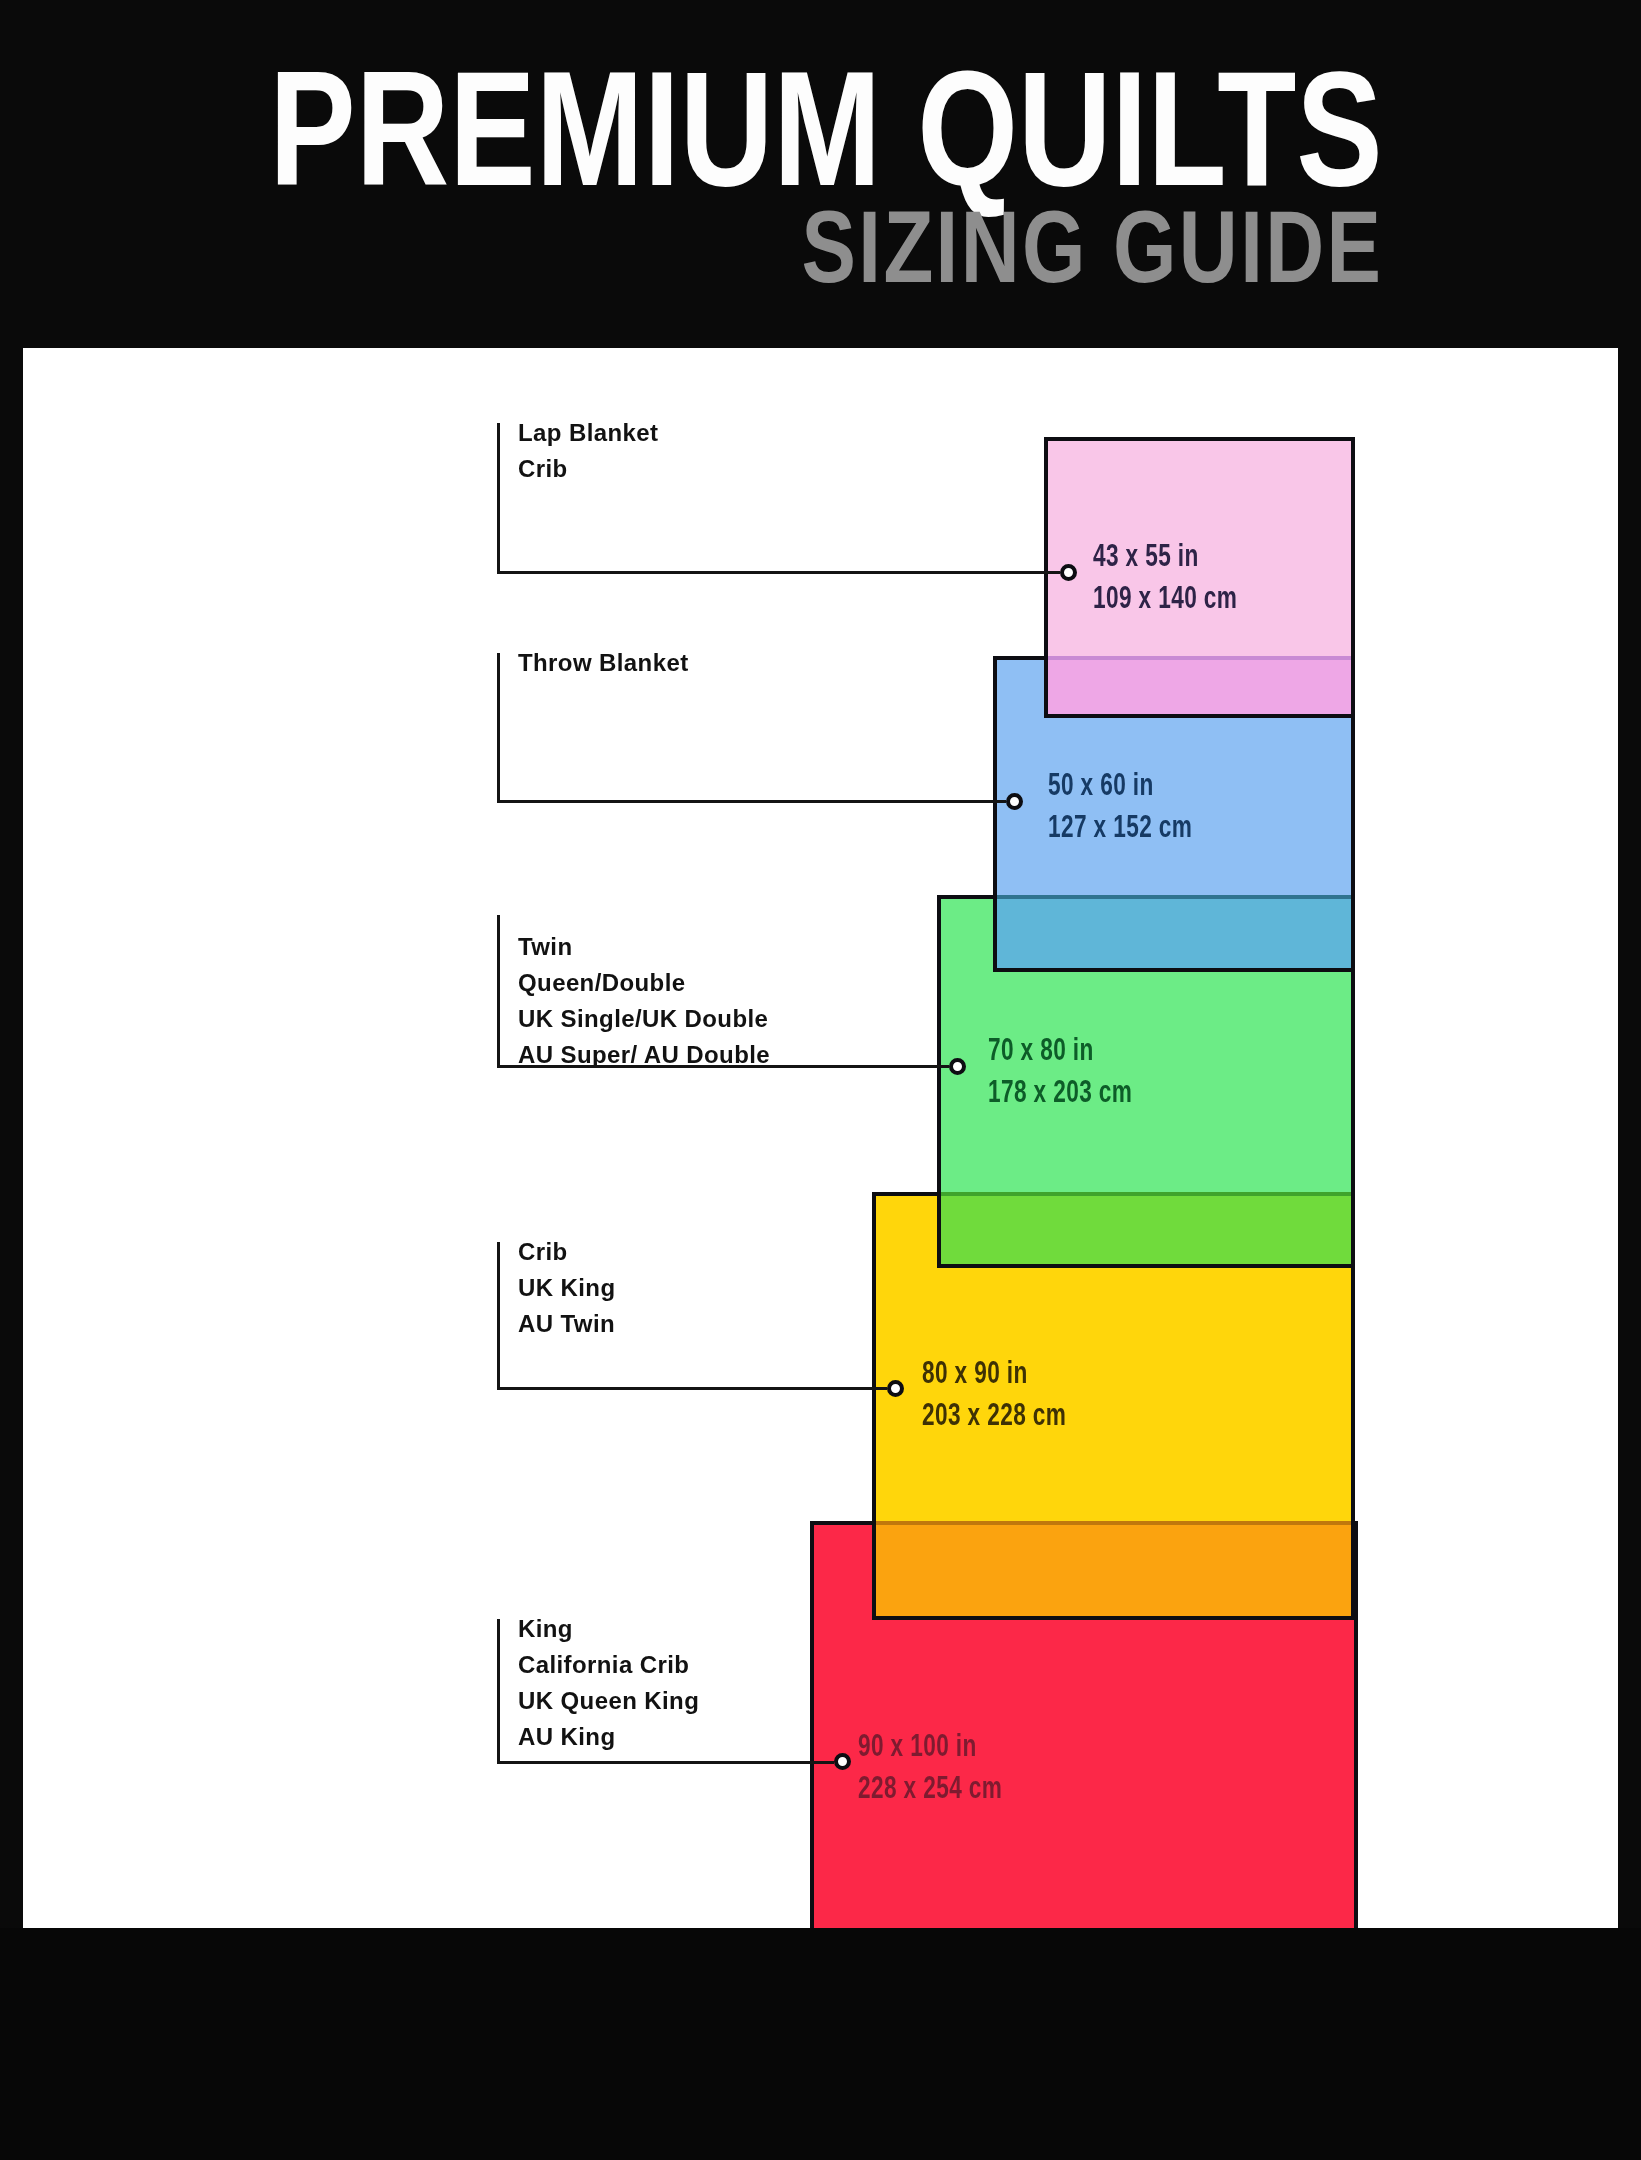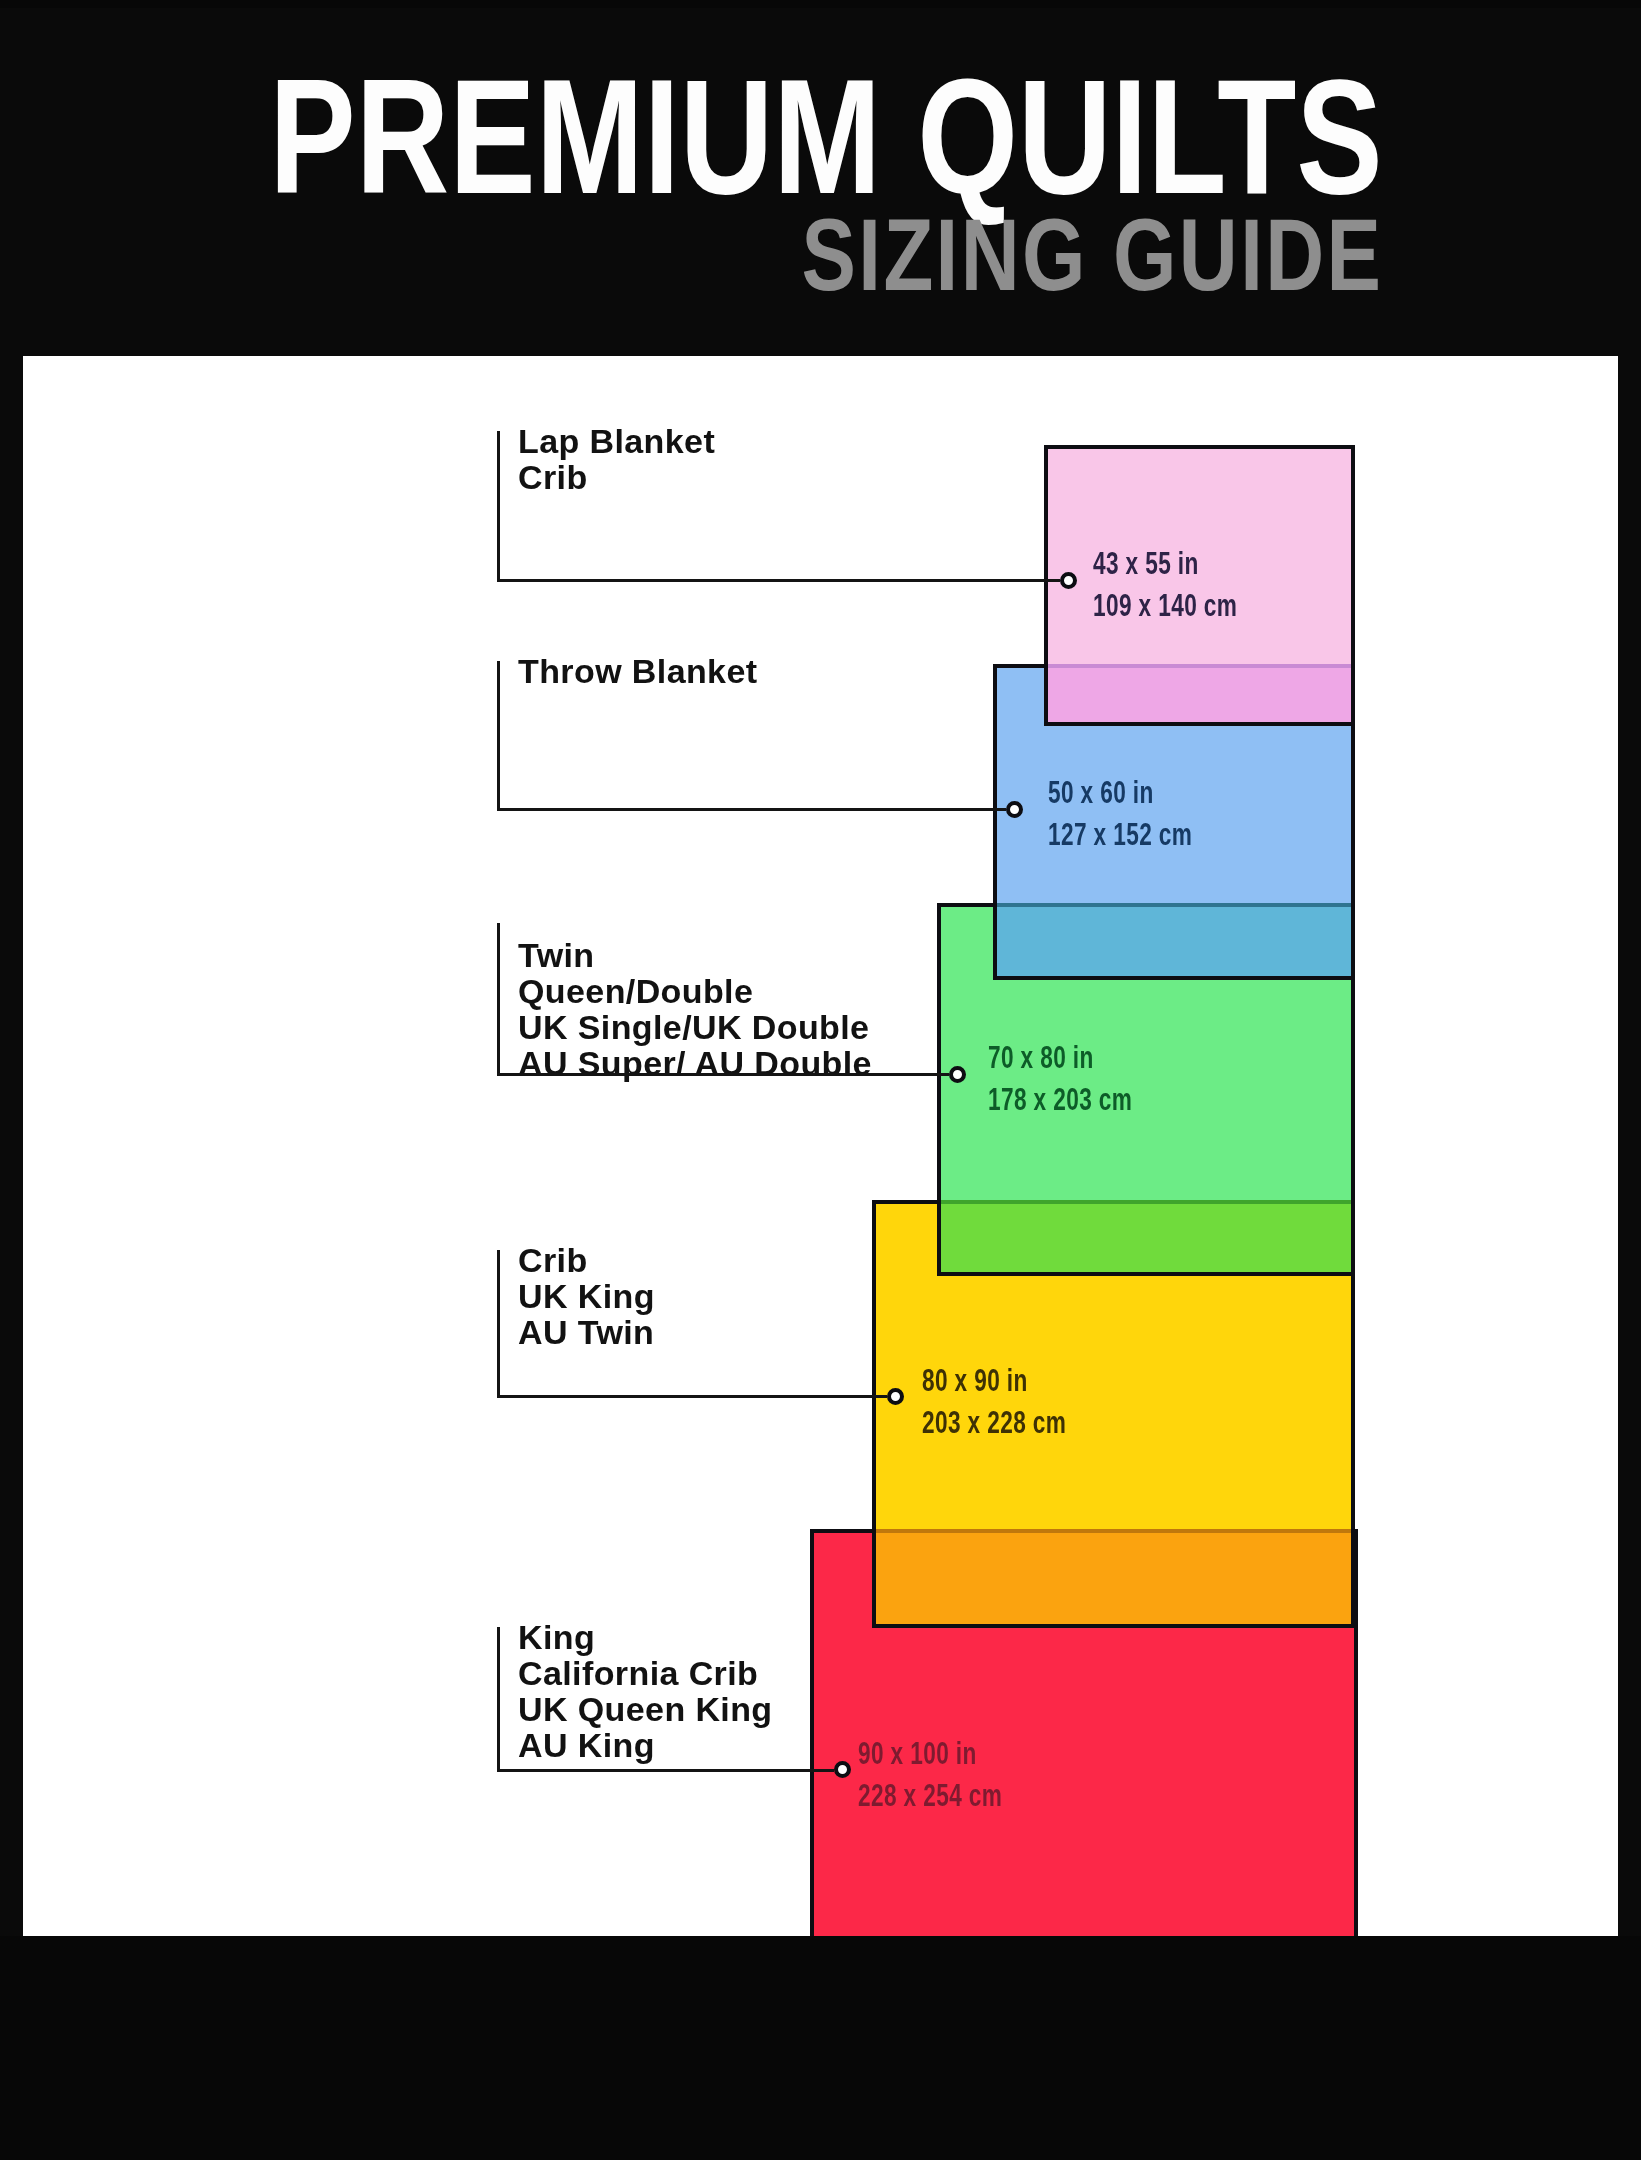--- a/index.html
+++ b/index.html
@@ -1,20 +1,19 @@
 <!DOCTYPE html>
 <html><head>
 <meta charset="utf-8">
 <style>
   html,body { margin:0; padding:0; background:#070707; }
   #page {
     position:relative; width:1641px; height:1928px; overflow:hidden;
     background:#0a0a0a;
     font-family:"Liberation Sans","DejaVu Sans",sans-serif;
-    margin-top:8px;
   }
   
   .canvas {
     position:absolute; left:23px; top:348px; width:1595px; height:1791px;
     background:#ffffff;
   }
   
   .title {
     position:absolute; top:47px; right:258px;
     font-size:160px; line-height:160px; font-weight:700; white-space:nowrap;
@@ -34,21 +33,21 @@
   .rect-throw { left:993px;  top:656px;  width:362px; height:316px; z-index:40; }
   .rect-lap   { left:1044px; top:437px;  width:311px; height:281px; z-index:50; }
   
   .band { position:absolute; left:0; right:0; bottom:0; box-sizing:border-box; border-top:4px solid; }
   .band-lap   { height:58px; }
   .band-throw { height:73px; }
   .band-twin  { height:72px; }
   .band-queen { height:95px; }
   
   .label-block { position:absolute; left:518px; z-index:5; color:#121212;
-                 font-size:34px; line-height:36px; font-weight:700; letter-spacing:0.4px; }
+                 font-size:24px; line-height:36px; font-weight:700; letter-spacing:0.4px; }
   .lb-lap   { top:415px; }
   .lb-throw { top:645px; }
   .lb-twin  { top:929px; }
   .lb-queen { top:1234px; }
   .lb-king  { top:1611px; }
   
   .rule   { position:absolute; left:497px; width:3px; background:#141414; z-index:6; }
   .rule-lap   { top:423px;  height:150px; }
   .rule-throw { top:653px;  height:150px; }
   .rule-twin  { top:915px;  height:152px; }

